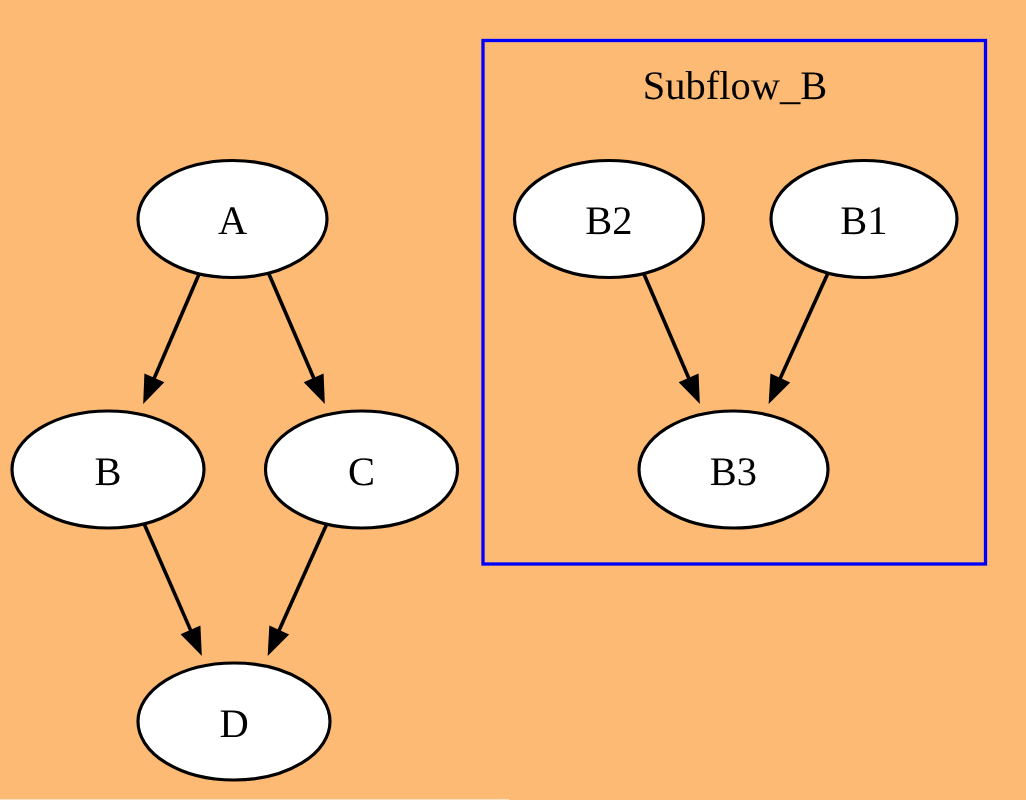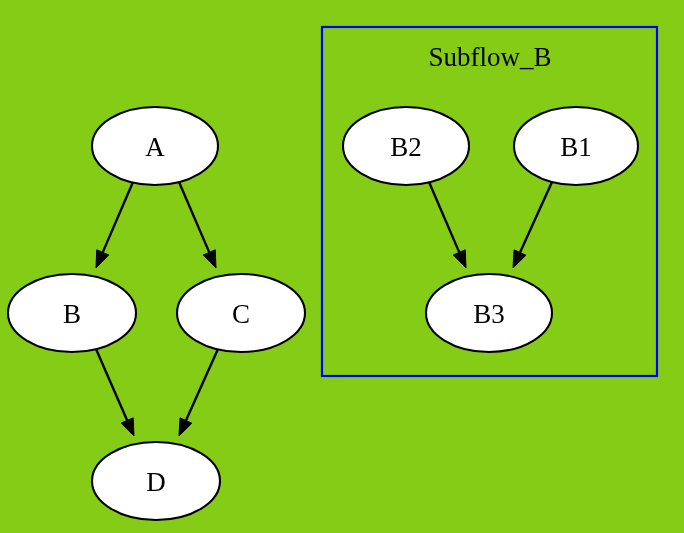--- a/index.html
+++ b/index.html
@@ -10,21 +10,21 @@
   body {
     width: 684px;
     height: 533px;
     font-family: "Liberation Serif", "DejaVu Serif", serif;
     overflow: hidden;
   }
   #graph-canvas {
     position: relative;
     width: 684px;
     height: 533px;
-    background: #84cc16;
+    background: #fdba74;
   }
   svg.graph-svg {
     display: block;
     width: 684px;
     height: 533px;
   }
   .node-ellipse {
     fill: #ffffff;
     stroke: #000000;
     stroke-width: 2.1;

